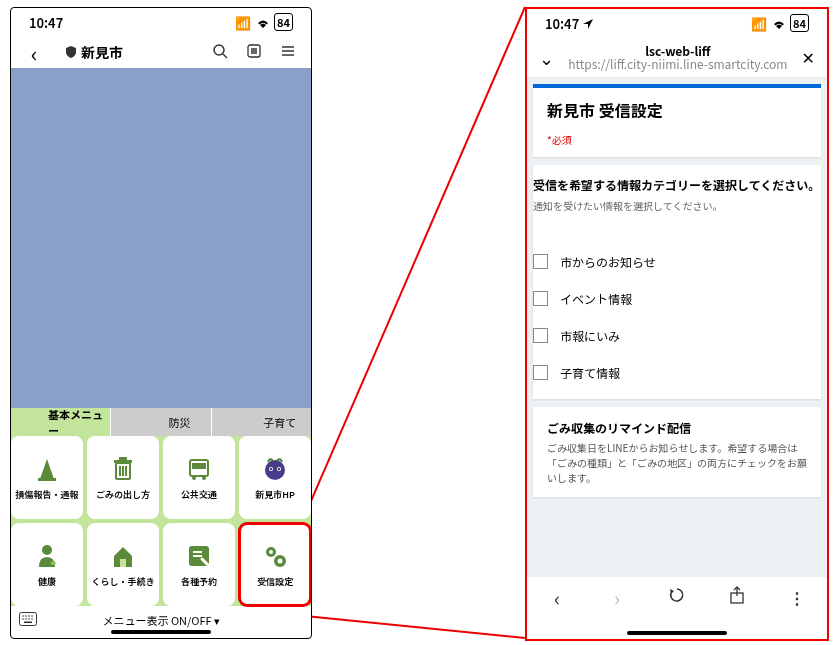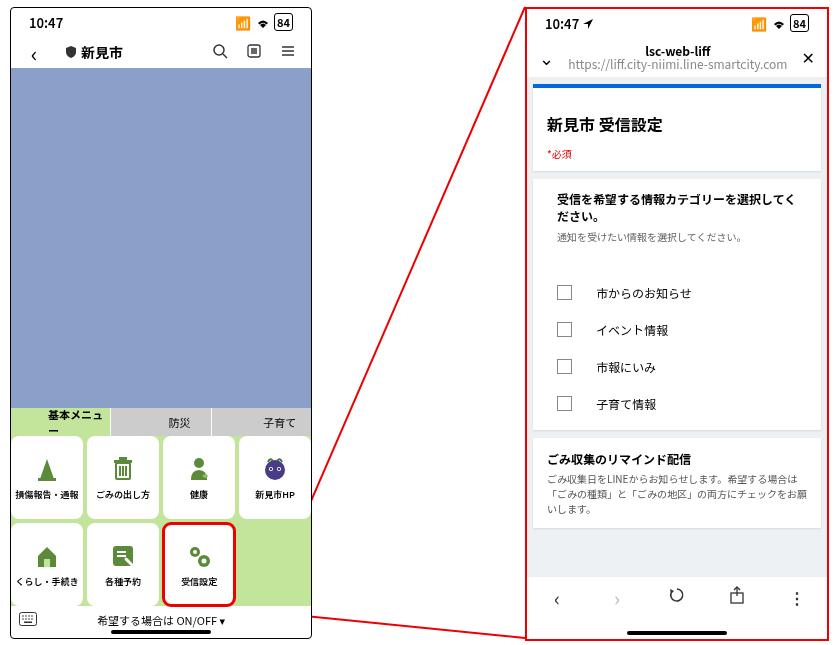--- a/index.html
+++ b/index.html
@@ -127,29 +127,29 @@
     height: 498px;
     overflow:hidden;
     box-sizing:border-box;
   }
   .card {
     background:#fff;
     margin-bottom:8px;
     box-shadow: 0 1px 2px rgba(0,0,0,0.1);
   }
   .card1-top { height:4px; background:#0068d9; }
-  .card1-body { padding: 24px 14px 10px; }
+  .card1-body { padding: 10px 14px 10px; }
   .card1-title { font-size:16px; font-weight:700; }
   .required { color:#d00; font-size:10px; margin-top:10px;}
-  .card2-body { padding: 12px 14px 8px; margin-left: 10px; }
+  .card2-body { padding: 12px 0 8px; }
   .card2-title { font-size:12px; font-weight:700; line-height:1.4;}
   .card2-sub { font-size:10px; color:#666; margin-top:4px;}
   .chk-list { margin-top: 30px; }
   .chk-item {
-    display:flex; align-items:center; gap:24px;
+    display:flex; align-items:center; gap:12px;
     font-size:12px;
     padding: 10px 0;
   }
   .chk-box {
     width:13px; height:13px; border:1.5px solid #888;
   }
   .card3-body { padding: 12px 14px; }
   .card3-title { font-size:12px; font-weight:700;}
   .card3-desc { font-size:10px; color:#555; margin-top:4px; line-height:1.5;}
   
@@ -242,39 +242,50 @@
             <line x1="18" y1="12" x2="18" y2="22" stroke="#5a8a3a" stroke-width="2"></line>
             <rect x="6" y="6" width="18" height="3" fill="#5a8a3a"></rect>
             <rect x="11" y="3" width="8" height="3" fill="#5a8a3a"></rect>
           </svg>
       </span>
       <span>ごみの出し方</span>
     </div>
     <div class="l-cell">
       <span class="ico">
         <svg width="30" height="30" viewBox="0 0 30 30">
-            <circle cx="15" cy="9" r="5" fill="#5a8a3a"></circle>
-            <path d="M7 26 Q7 16 15 16 Q23 16 23 26 Z" fill="#5a8a3a"></path>
-            <path d="M18 22 Q22 18 24 22 Q22 26 18 22" fill="#8ac060"></path>
-          </svg>
-      </span>
-      <span>健康</span>
+            <rect x="6" y="6" width="18" height="16" rx="2" fill="none" stroke="#5a8a3a" stroke-width="2"></rect>
+            <rect x="8" y="9" width="14" height="6" fill="#5a8a3a"></rect>
+            <circle cx="10" cy="24" r="2" fill="#5a8a3a"></circle>
+            <circle cx="20" cy="24" r="2" fill="#5a8a3a"></circle>
+          </svg>
+      </span>
+      <span>公共交通</span>
     </div>
     <div class="l-cell">
       <span class="ico">
         <svg width="30" height="30" viewBox="0 0 30 30">
             <circle cx="15" cy="16" r="10" fill="#4a3a8a"></circle>
             <circle cx="11" cy="15" r="2" fill="#fff"></circle>
             <circle cx="19" cy="15" r="2" fill="#fff"></circle>
             <circle cx="11" cy="15" r="1" fill="#000"></circle>
             <circle cx="19" cy="15" r="1" fill="#000"></circle>
             <path d="M8 8 Q10 3 13 7 M17 7 Q20 3 22 8" stroke="#3a7a3a" stroke-width="2" fill="none"></path>
           </svg>
       </span>
       <span>新見市HP</span>
+    </div>
+    <div class="l-cell">
+      <span class="ico">
+        <svg width="30" height="30" viewBox="0 0 30 30">
+            <circle cx="15" cy="9" r="5" fill="#5a8a3a"></circle>
+            <path d="M7 26 Q7 16 15 16 Q23 16 23 26 Z" fill="#5a8a3a"></path>
+            <path d="M18 22 Q22 18 24 22 Q22 26 18 22" fill="#8ac060"></path>
+          </svg>
+      </span>
+      <span>健康</span>
     </div>
     <div class="l-cell">
       <span class="ico">
         <svg width="30" height="30" viewBox="0 0 30 30">
             <path d="M6 15 L15 6 L24 15 V26 H6 Z" fill="#5a8a3a"></path>
             <rect x="12" y="18" width="6" height="8" fill="#c3e59b"></rect>
           </svg>
       </span>
       <span>くらし・手続き</span>
     </div>
@@ -311,21 +322,21 @@
           <circle cx="7" cy="4" r="0.8" fill="#333"></circle>
           <circle cx="10" cy="4" r="0.8" fill="#333"></circle>
           <circle cx="13" cy="4" r="0.8" fill="#333"></circle>
           <circle cx="4" cy="7" r="0.8" fill="#333"></circle>
           <circle cx="7" cy="7" r="0.8" fill="#333"></circle>
           <circle cx="10" cy="7" r="0.8" fill="#333"></circle>
           <circle cx="13" cy="7" r="0.8" fill="#333"></circle>
           <rect x="5" y="9.5" width="8" height="1.5" fill="#333"></rect>
         </svg>
     </span>
-    <span>希望する場合は ON/OFF ▾</span>
+    <span>メニュー表示 ON/OFF ▾</span>
   </div>
   <div class="home-ind"></div>
 </div>
 
 <div id="phone-right" class="frame">
   <div class="status-bar">
     <div class="status-left">
       <span>10:47</span>
       <span>
         <svg width="10" height="10" viewBox="0 0 10 10">

